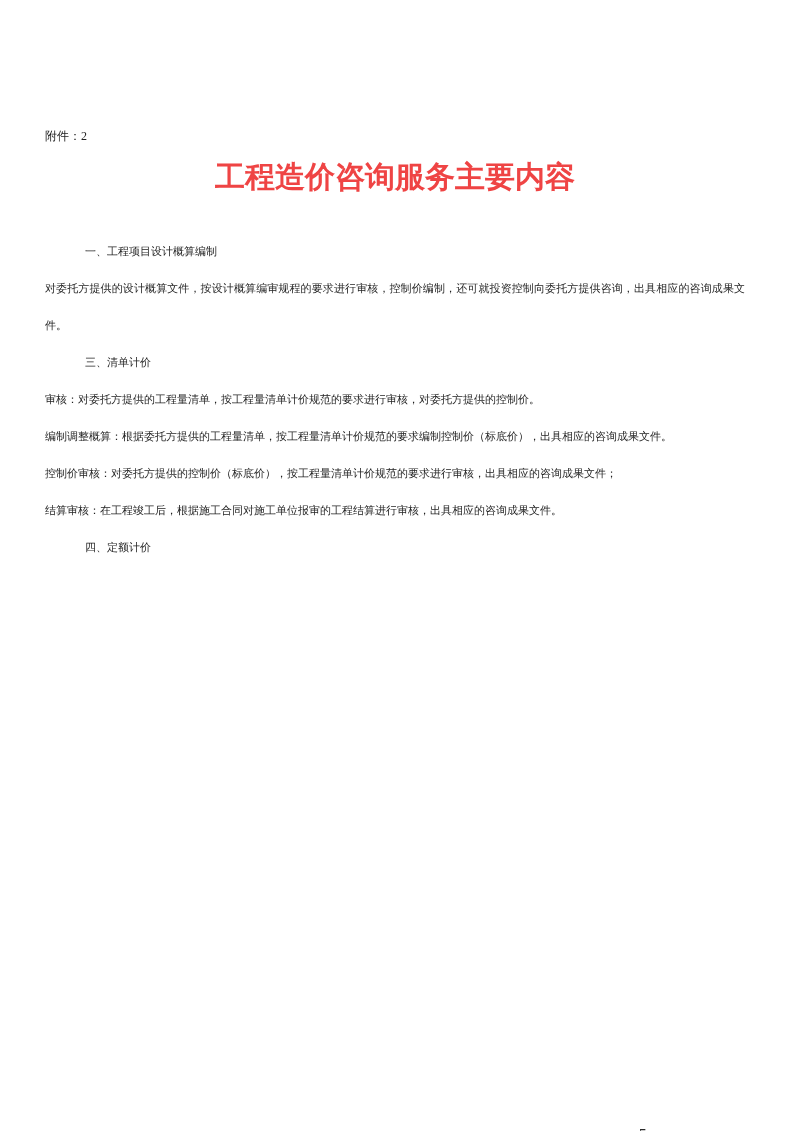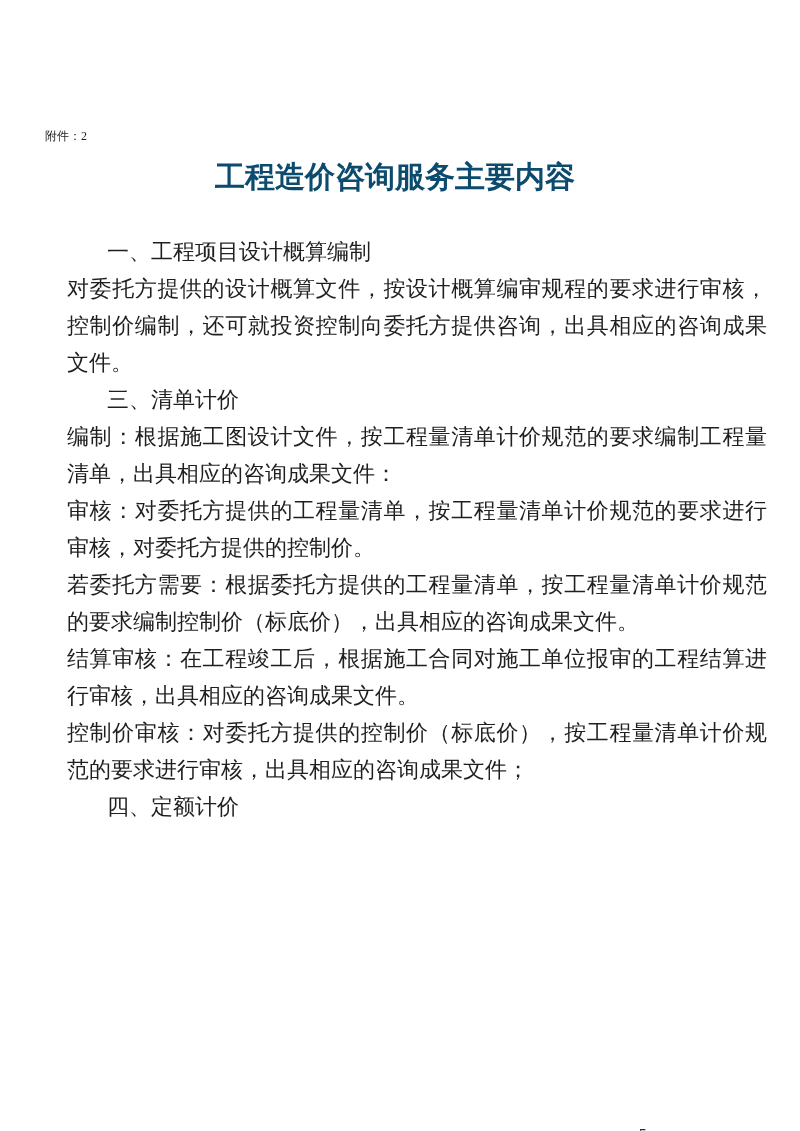--- a/index.html
+++ b/index.html
@@ -26,26 +26,26 @@
     line-height: 26px;
   }
   .title {
     margin: 7px 0 0 45px;
     width: 700px;
     text-align: center;
     font-family: "Liberation Sans", "DejaVu Sans", sans-serif;
     font-weight: 700;
     font-size: 30px;
     line-height: 42px;
-    color: #0c4a6e;
+    color: #ef4444;
   }
   .content {
-    margin: 35px 0 0 67px;
+    margin: 35px 0 0 45px;
     width: 700px;
-    font-size: 22px;
+    font-size: 11px;
     line-height: 37px;
     text-align: justify;
     text-justify: inter-ideograph;
   }
   .section-heading {
     text-indent: 40px;
     text-align: left;
   }
   .paragraph {
     text-align: justify;
@@ -65,22 +65,21 @@
 
 <div class="page">
   <div class="attachment">附件：2</div>
 
   <h1 class="title">工程造价咨询服务主要内容</h1>
 
   <div class="content">
       <div class="section-heading">一、工程项目设计概算编制</div>
       <div class="paragraph">对委托方提供的设计概算文件，按设计概算编审规程的要求进行审核，控制价编制，还可就投资控制向委托方提供咨询，出具相应的咨询成果文件。</div>
       <div class="section-heading">三、清单计价</div>
-      <div class="paragraph">编制：根据施工图设计文件，按工程量清单计价规范的要求编制工程量清单，出具相应的咨询成果文件：</div>
       <div class="paragraph">审核：对委托方提供的工程量清单，按工程量清单计价规范的要求进行审核，对委托方提供的控制价。</div>
-      <div class="paragraph">若委托方需要：根据委托方提供的工程量清单，按工程量清单计价规范的要求编制控制价（标底价），出具相应的咨询成果文件。</div>
+      <div class="paragraph">编制调整概算：根据委托方提供的工程量清单，按工程量清单计价规范的要求编制控制价（标底价），出具相应的咨询成果文件。</div>
+      <div class="paragraph">控制价审核：对委托方提供的控制价（标底价），按工程量清单计价规范的要求进行审核，出具相应的咨询成果文件；</div>
       <div class="paragraph">结算审核：在工程竣工后，根据施工合同对施工单位报审的工程结算进行审核，出具相应的咨询成果文件。</div>
-      <div class="paragraph">控制价审核：对委托方提供的控制价（标底价），按工程量清单计价规范的要求进行审核，出具相应的咨询成果文件；</div>
       <div class="section-heading">四、定额计价</div>
     </div>
 
   <div class="pagenum">- 5 -</div>
 </div>
 
 </body></html>

